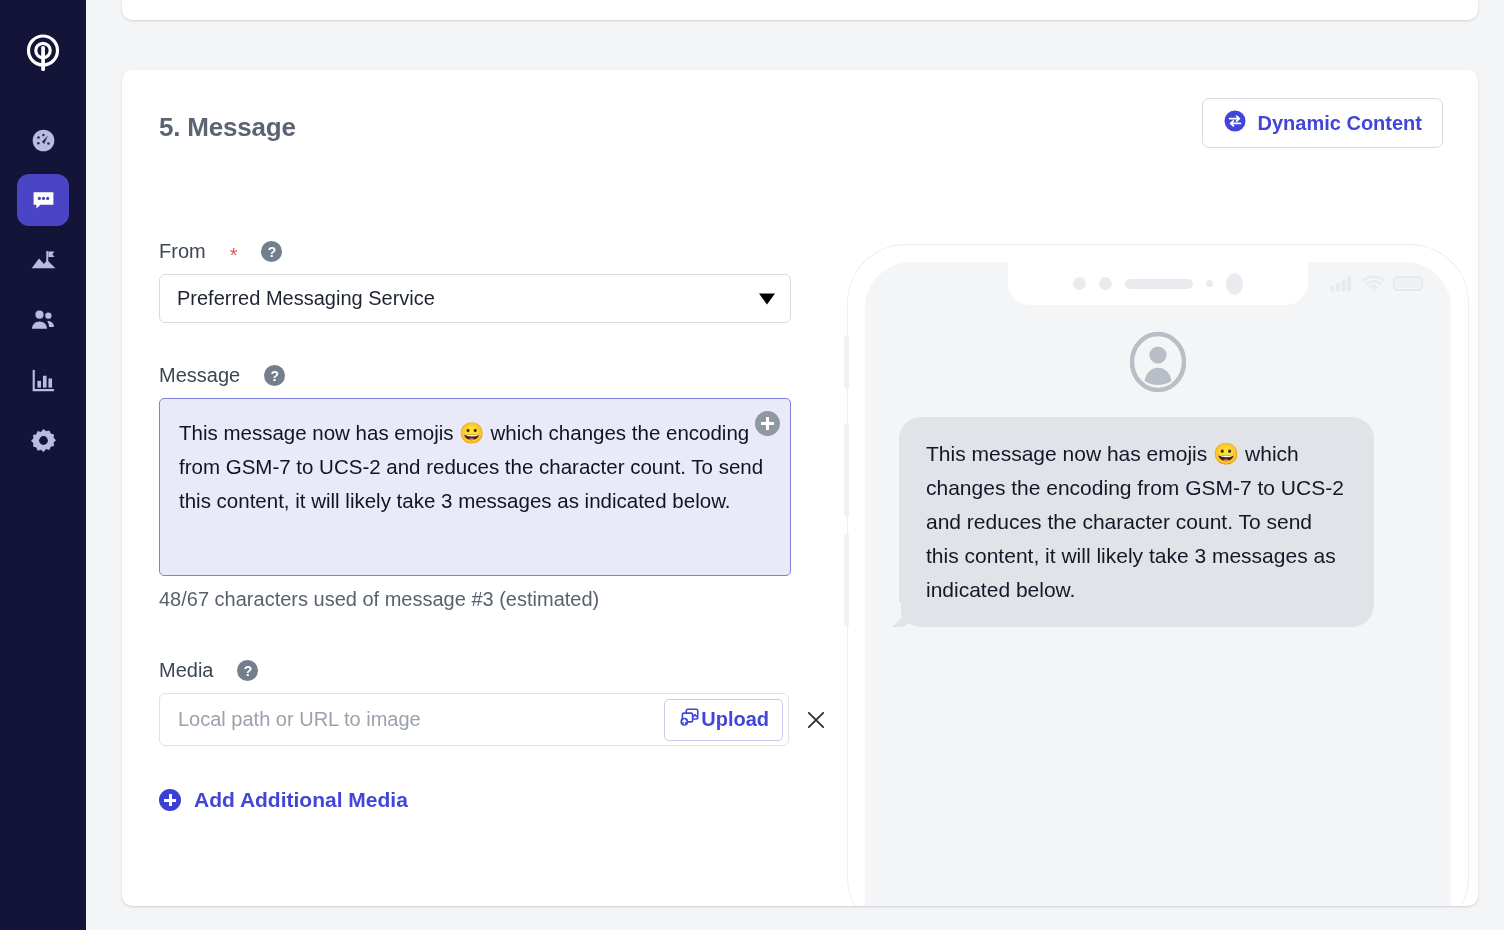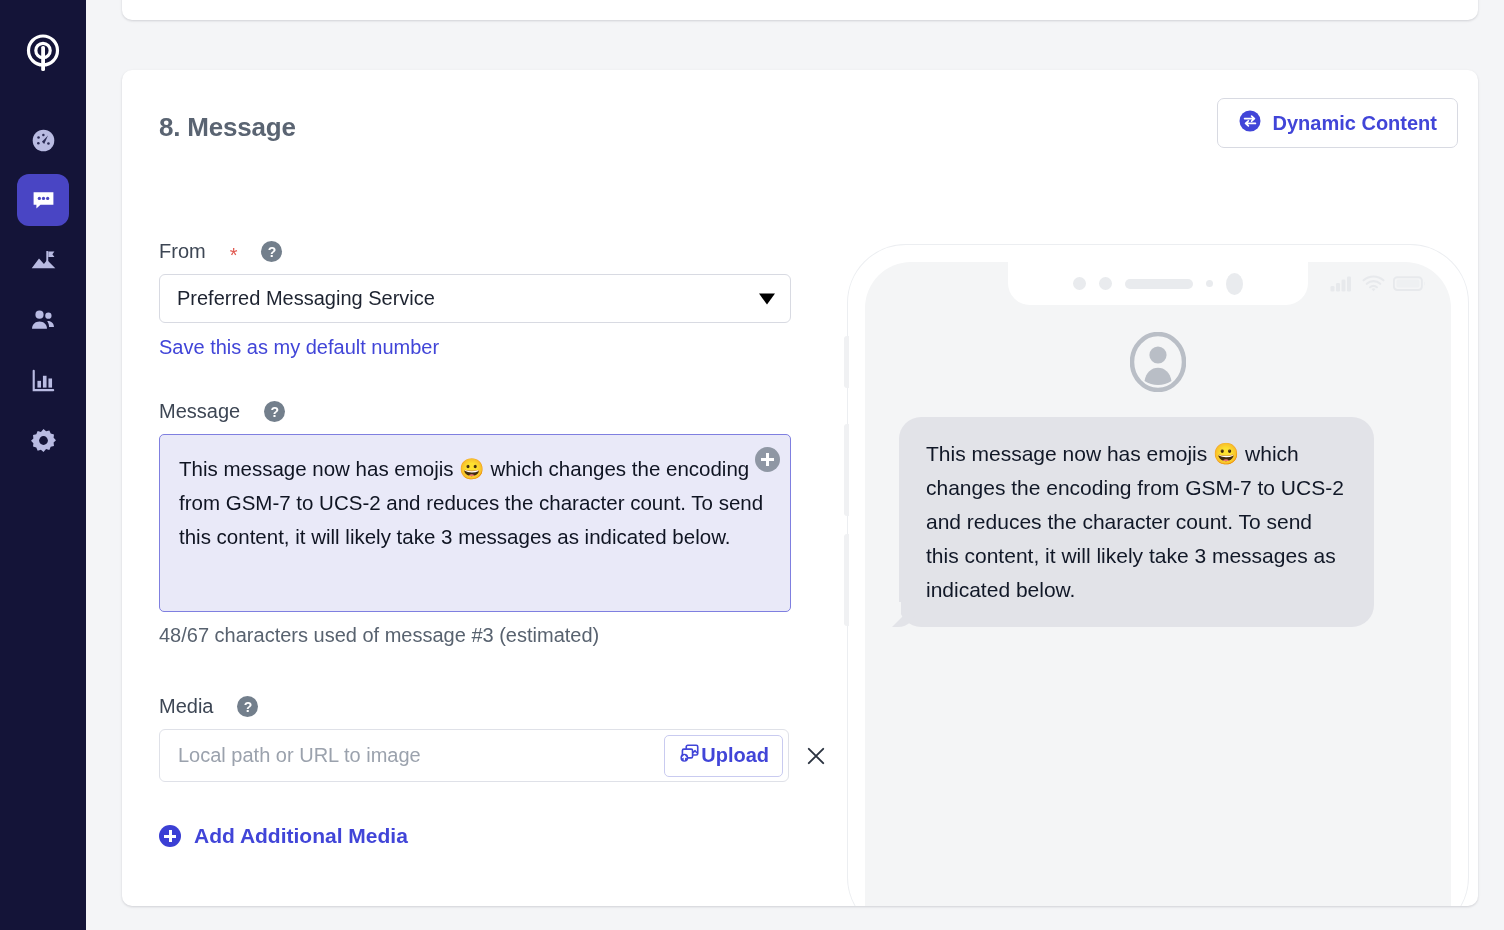--- a/index.html
+++ b/index.html
@@ -55,21 +55,21 @@
   
   .card-head {
     position: absolute; left: 0; top: 0; right: 0; height: 110px;
   }
   #section-title {
     position: absolute; left: 37px; top: 42px;
     font-size: 26px; font-weight: bold; color: #5a6472;
     letter-spacing: -0.2px;
   }
   .head-actions {
-    position: absolute; right: 20px; top: 28px;
+    position: absolute; right: 35px; top: 28px;
     display: flex; gap: 14px;
   }
   .hbtn {
     height: 50px; padding: 0 20px;
     border: 1px solid #d8dae2; border-radius: 7px;
     background: #fff; color: #4145d8;
     font-size: 20px; font-weight: bold;
     display: flex; align-items: center; gap: 11px;
     cursor: pointer; white-space: nowrap;
   }
@@ -318,21 +318,21 @@
   </div>
 </div>
 
 <div id="page">
 
   <div class="card" id="card-top"></div>
 
   <div class="card" id="card-message">
 
     <div class="card-head">
-      <div id="section-title">8. Message</div>
+      <div id="section-title">5. Message</div>
       <div class="head-actions">
 
         <div class="hbtn">
           <span>
             <svg width="24" height="24" viewBox="0 0 24 24">
               <circle cx="12" cy="12" r="10.5" fill="#4145d8"></circle>
               <path d="M6.6 9.6h9.2M13.6 7.1l2.8 2.5-2.8 2.5" fill="none" stroke="#fff" stroke-width="1.7" stroke-linecap="round" stroke-linejoin="round"></path>
               <path d="M17.4 14.4H8.2M10.4 11.9l-2.8 2.5 2.8 2.5" fill="none" stroke="#fff" stroke-width="1.7" stroke-linecap="round" stroke-linejoin="round"></path>
             </svg>
           </span>
@@ -347,21 +347,20 @@
       <div>
         <div class="fieldlabel">
           <span>From</span>
           <span class="req">*</span>
           <span class="qmark">?</span>
         </div>
         <div class="select-wrap">
           <div class="select-box">Preferred Messaging Service</div>
           <span class="select-caret"></span>
         </div>
-        <span class="linklike">Save this as my default number</span>
       </div>
 
       <div class="msg-group">
         <div class="fieldlabel">
           <span>Message</span>
           <span class="qmark">?</span>
         </div>
         <div class="msg-box">
           <div class="msg-text">This message now has emojis 😀 which changes the encoding from GSM-7 to UCS-2 and reduces the character count. To send this content, it will likely take 3 messages as indicated below.</div>
           <span class="plus-badge"></span>

